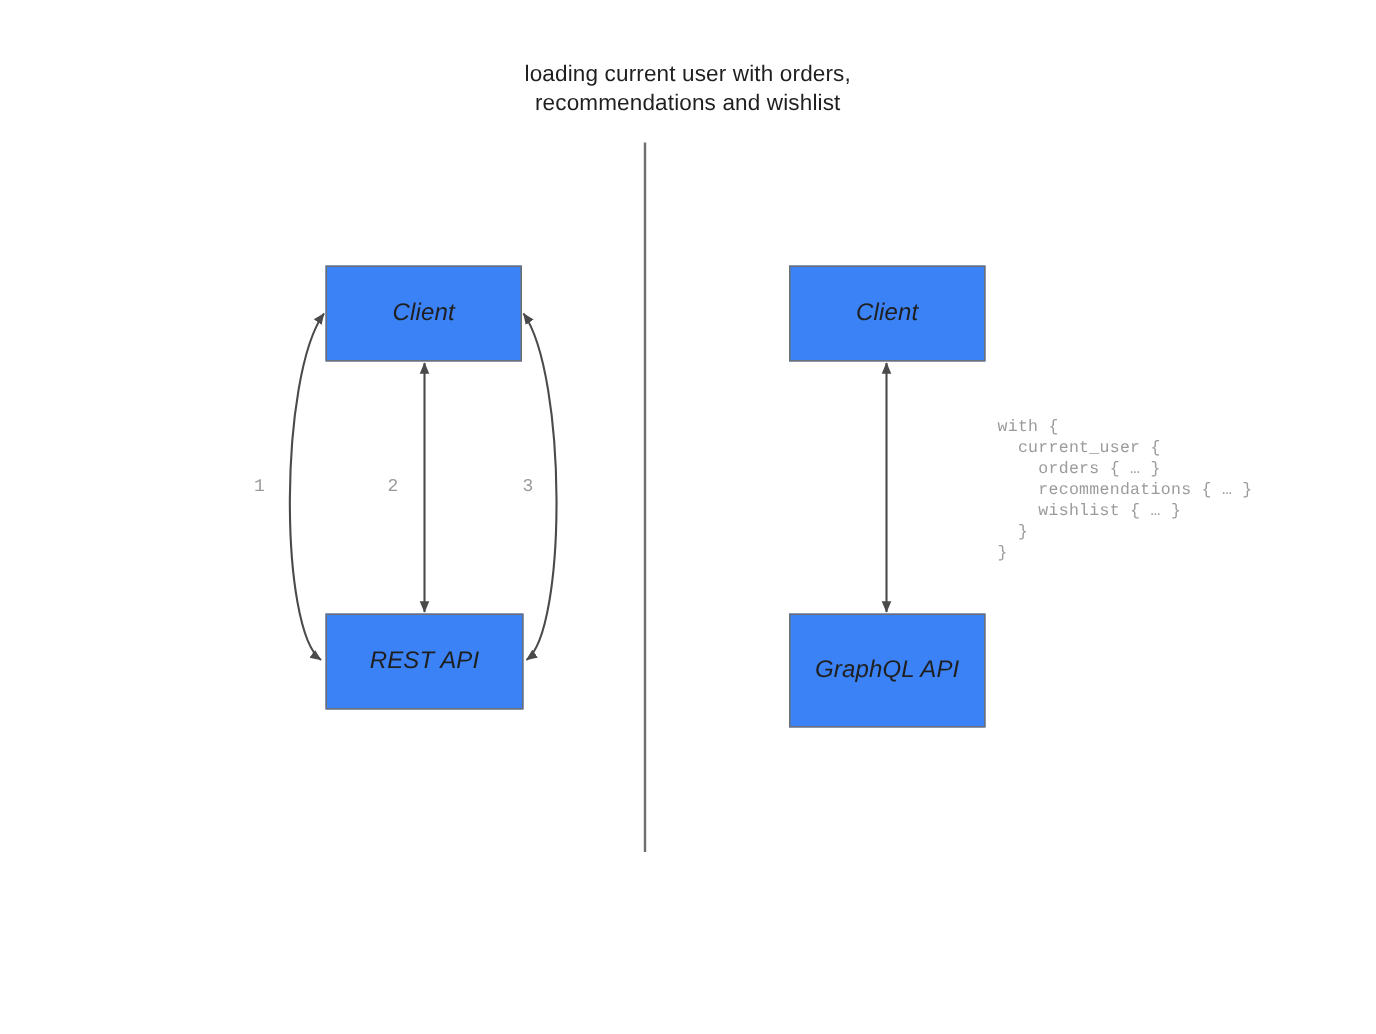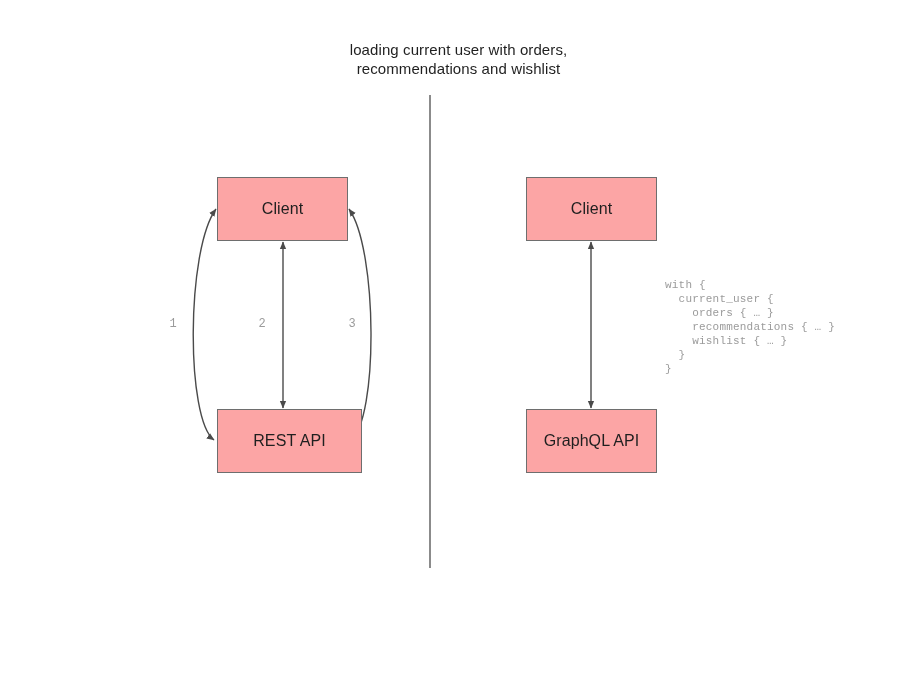--- a/index.html
+++ b/index.html
@@ -36,34 +36,35 @@
     color: #1f1f1f;
     letter-spacing: 0.1px;
     white-space: pre-line;
     margin-top: 24px;
   }
 
   
   .node {
     position: absolute;
     box-sizing: border-box;
-    background: #fca5a5;
+    background: #3b82f6;
     border: 1px solid #6e6e6e;
     display: flex;
     align-items: center;
     justify-content: center;
     font-size: 16px;
     color: #1f1f1f;
     letter-spacing: 0.1px;
+    font-style: italic;
   }
 
   .node-client-rest { left: 217px; top: 177px; width: 131px; height: 64px; }
-  .node-rest-api    { left: 217px; top: 409px; width: 145px; height: 64px; }
+  .node-rest-api    { left: 217px; top: 409px; width: 132px; height: 64px; }
   .node-client-gql  { left: 526px; top: 177px; width: 131px; height: 64px; }
-  .node-gql-api     { left: 526px; top: 409px; width: 131px; height: 64px; }
+  .node-gql-api     { left: 526px; top: 409px; width: 131px; height: 76px; }
 
   
   #edges {
     position: absolute;
     left: 0;
     top: 0;
     width: 917px;
     height: 689px;
     pointer-events: none;
   }

